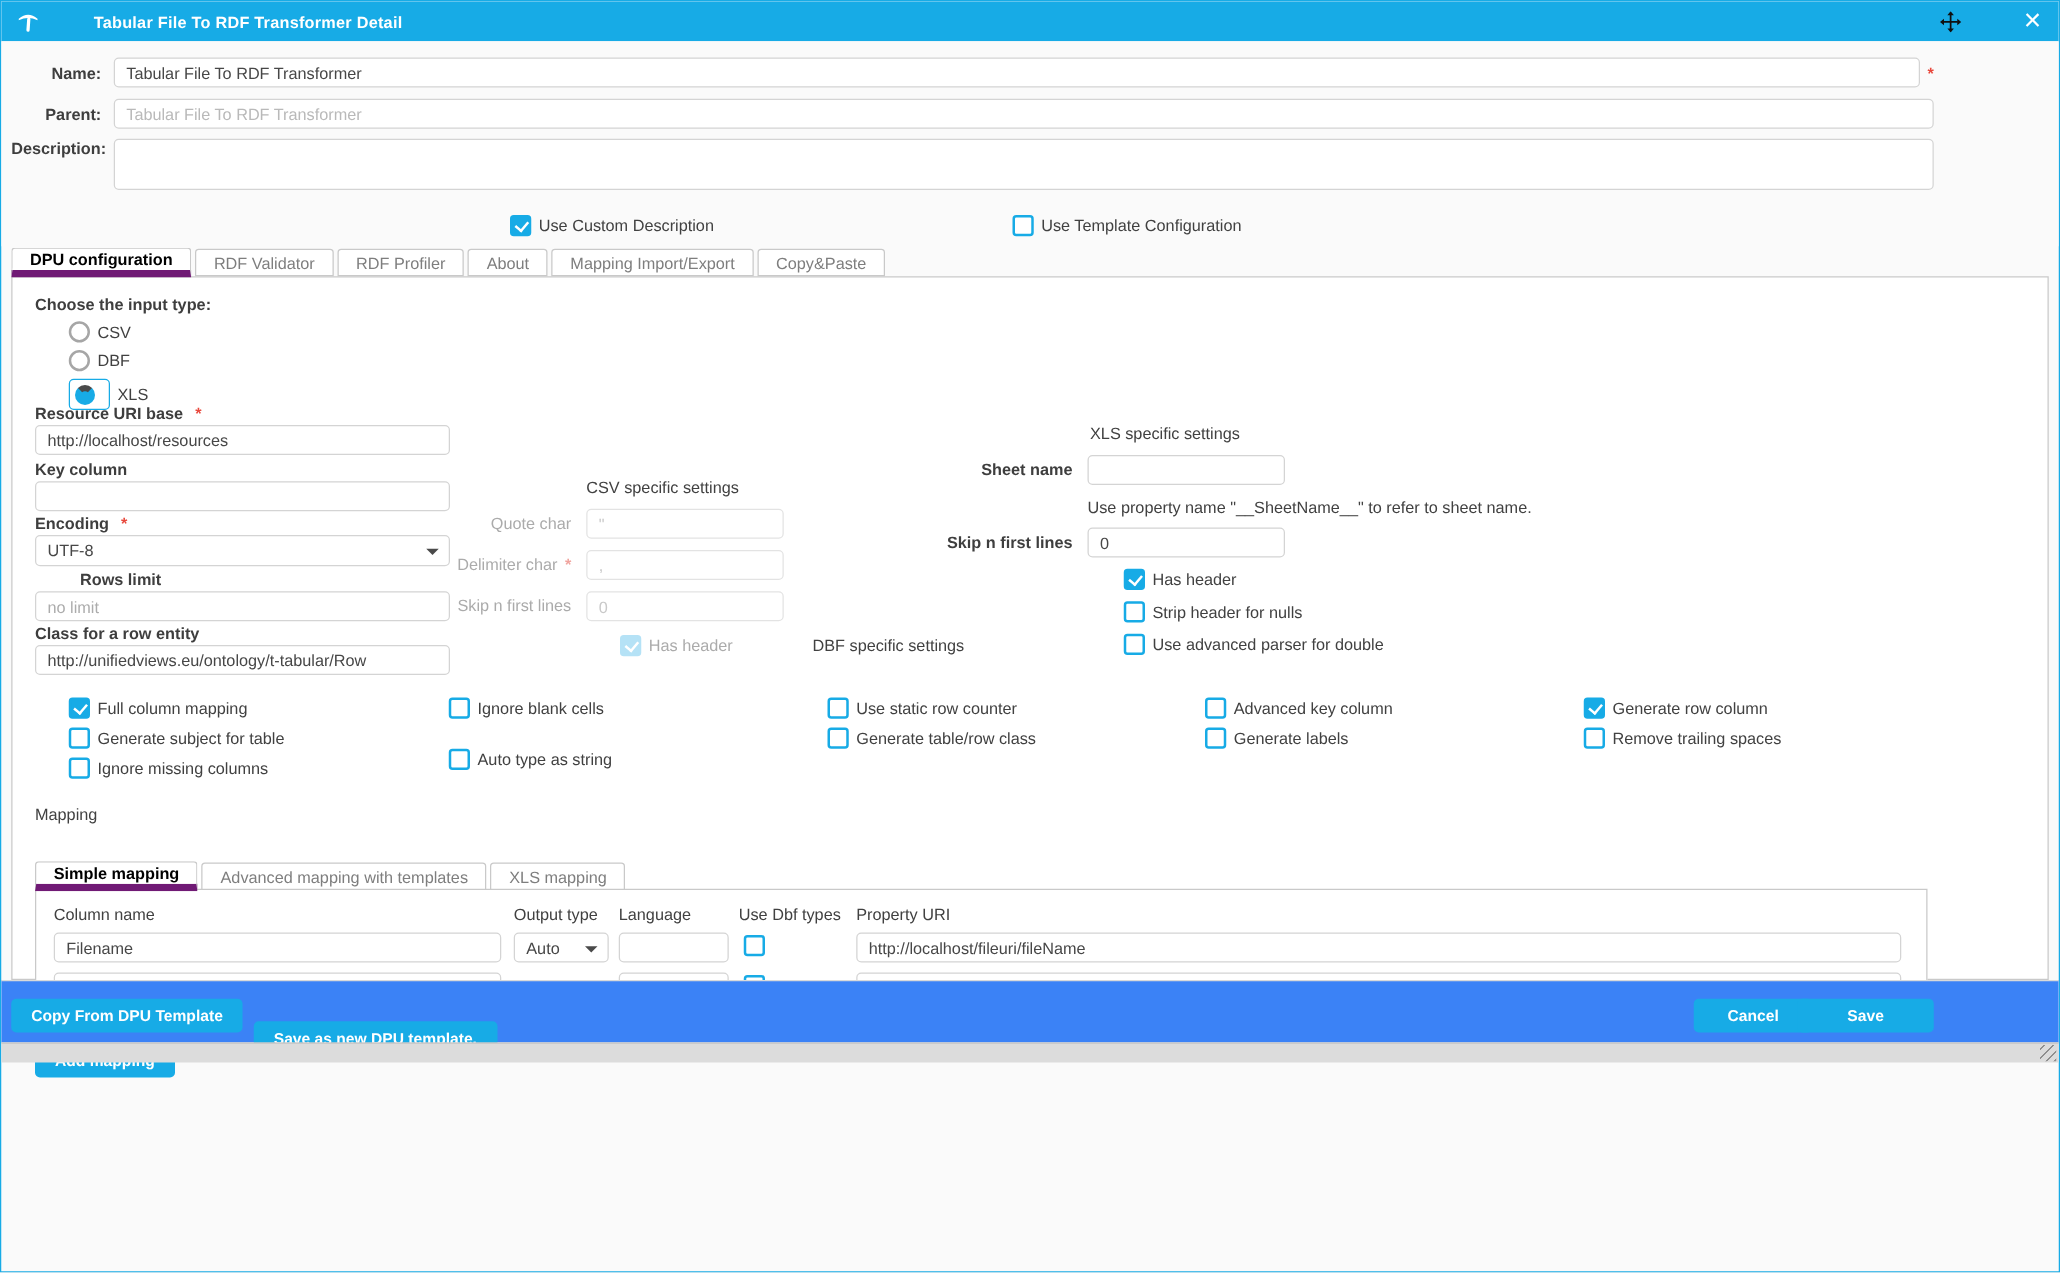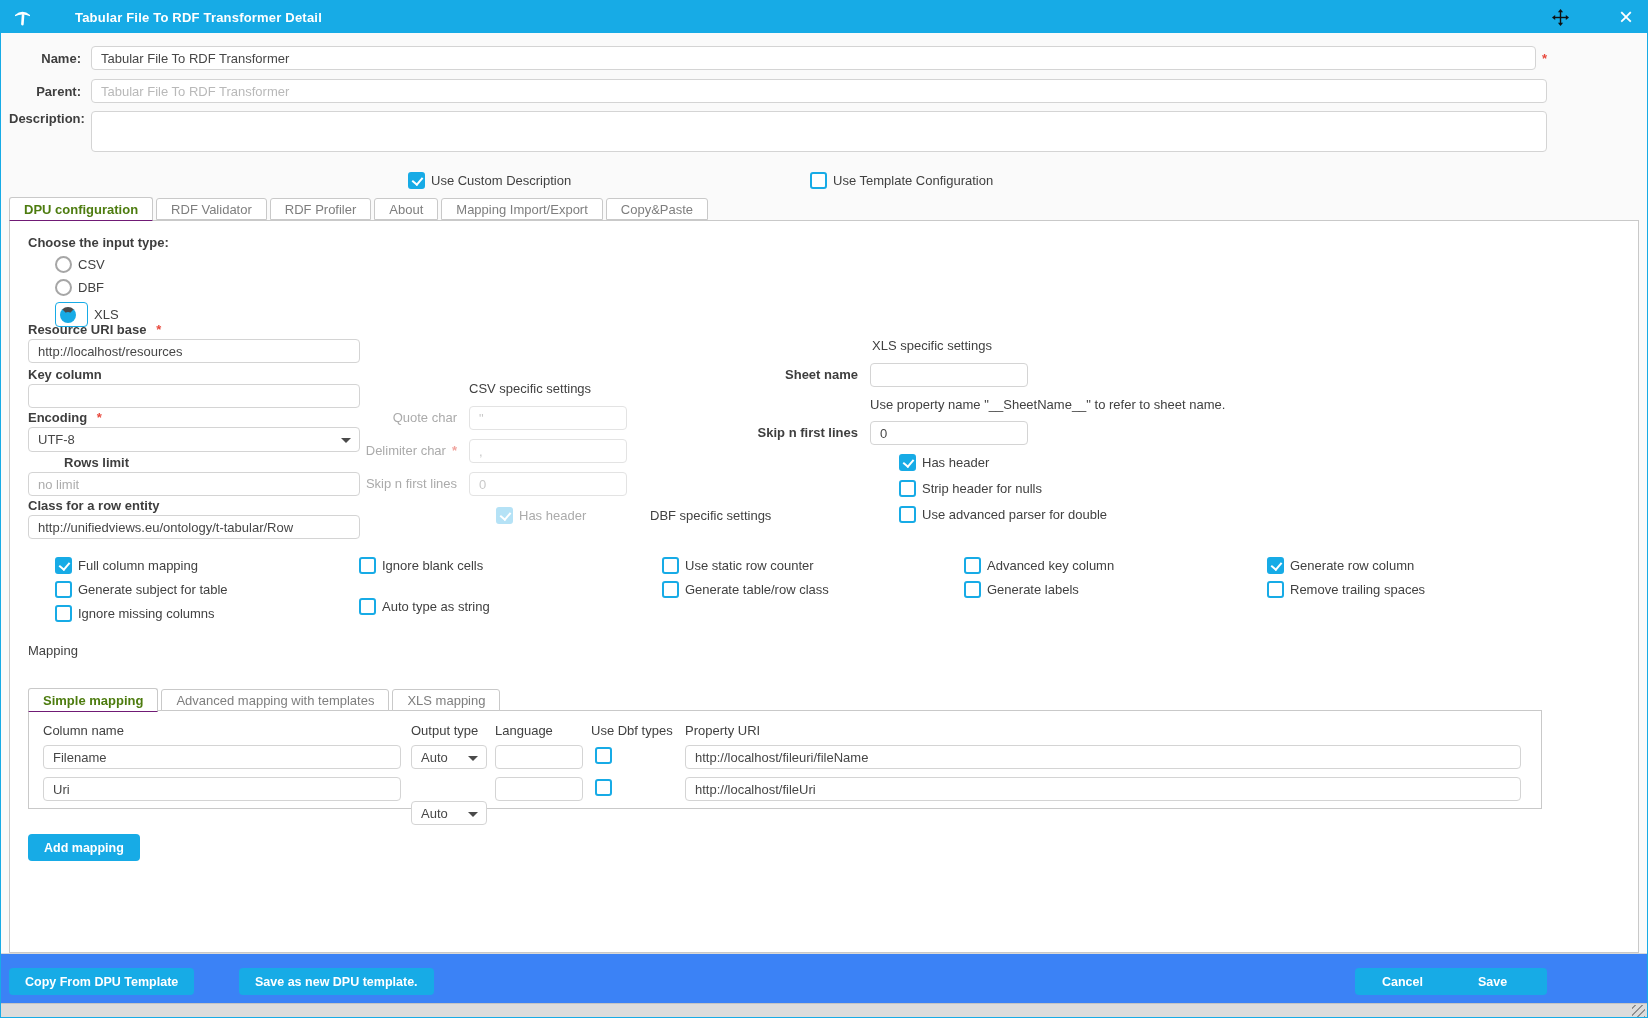--- a/index.html
+++ b/index.html
@@ -45,23 +45,23 @@
   .radio { width:17px; height:17px; flex:none; border:2px solid #A6A6A6; border-radius:50%;
            background:#fff; position:relative; cursor:pointer; }
   .radio.sel { border-color:#17ABE6; }
   .radio.sel::after { content:''; position:absolute; left:3.5px; top:3.5px; width:6px; height:6px;
            border-radius:50%; background:#17ABE6; }
 
   
   .tabs { display:flex; align-items:flex-end; gap:3px; padding-left:8px; position:relative; z-index:2; height:24px; }
   .tab { height:22px; border:1px solid #C9C9C9; border-radius:3px 3px 0 0; background:#fff;
          color:#7E7E7E; display:flex; align-items:center; padding:0 14px; cursor:pointer; white-space:nowrap; }
-  .tab.active { color:#4d7c0f; font-weight:bold; height:24px; border-bottom:1px solid #701a75; margin-bottom:-1px; z-index:3; }
-
-  .panel { margin:0 8px; flex:none; height:733px; background:#fff; border:1px solid #C9C9C9; position:relative; }
+  .tab.active { color:#000000; font-weight:bold; height:24px; border-bottom:6px solid #701a75; margin-bottom:-1px; z-index:3; }
+
+  .panel { margin:0 8px; flex:none; height:563px; background:#fff; border:1px solid #C9C9C9; position:relative; }
   .abs { position:absolute; }
   .blbl { font-weight:bold; color:#3E3E3E; }
   .rlbl { width:120px; text-align:right; line-height:24px; }
   .gr { color:#ABABAB; }
 
   
   .sel { border:1px solid #D4D4D4; border-radius:4px; background:#fff; height:25px; display:flex;
          align-items:center; padding:0 22px 0 9px; position:relative; color:#474747; cursor:pointer; }
   .sel::after { content:''; position:absolute; right:8px; top:10px; border:5px solid transparent;
          border-top-color:#4A4A4A; }
@@ -306,21 +306,21 @@
       <input class="inp abs" style="left: 466px; top: 66px; width: 88px;" value="">
       <span class="cb abs" style="left:566px; top:68px;"></span>
       <input class="inp abs" style="left: 656px; top: 66px; width: 836px;" value="http://localhost/fileUri">
     </div>
 
     <button class="btn abs" style="left:18px; top:613px;">Add mapping</button>
   </div>
 
   <div class="footer">
     <button class="btn abs" style="left:8px; top:14px;">Copy From DPU Template</button>
-    <button class="btn abs" style="left:202px; top:14px;margin-left:36px;">Save as new DPU template.</button>
+    <button class="btn abs" style="left:202px; top:32px;">Save as new DPU template.</button>
     <button class="btn abs" style="right:197px; top:14px; width:95px;">Cancel</button>
     <button class="btn abs" style="right:100px; top:14px; width:109px;">Save</button>
   </div>
 
   <div class="statusbar">
     <span class="grip"></span>
   </div>
 
 </div>
 

